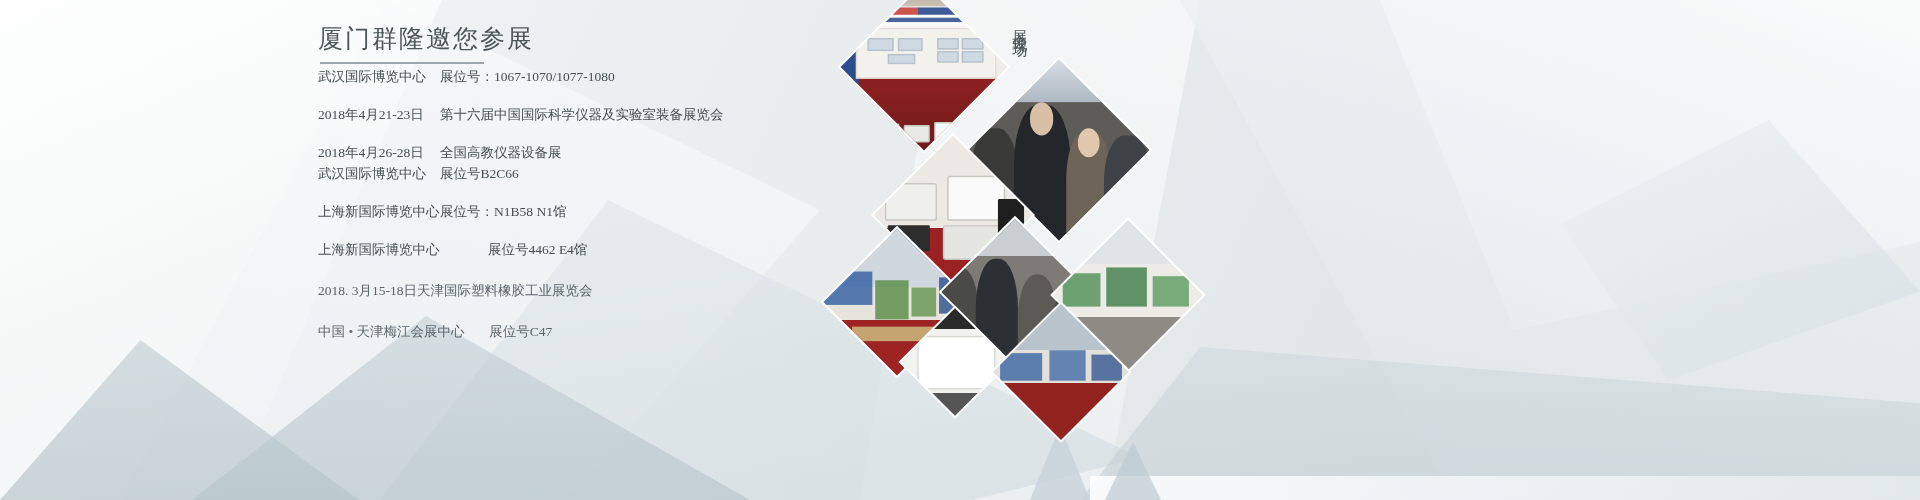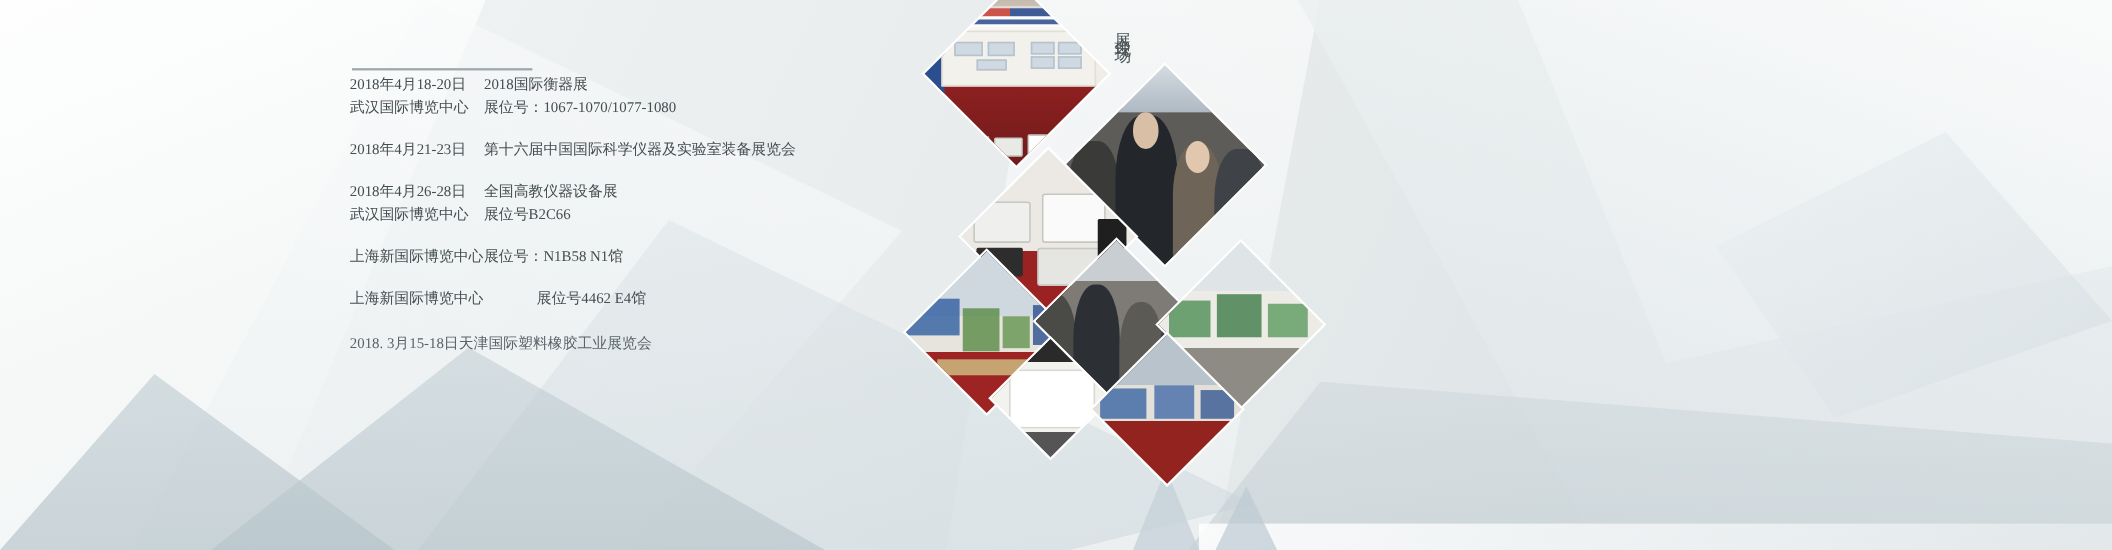--- a/index.html
+++ b/index.html
@@ -145,29 +145,26 @@
   <div class="facet f7"></div>
   <div class="facet f9"></div>
   <div class="facet f5"></div>
   <div class="facet f3"></div>
   <div class="facet f4"></div>
   <div class="facet f8"></div>
   <div class="band"></div>
   <div class="tri tri-a"></div>
   <div class="tri tri-b"></div>
 
+  <div id="headline">厦门群隆邀您参展</div>
   <div id="headline-rule"></div>
 
   <div id="events">
 
     <div class="event">
-      <div class="erow">
-        <span class="ecol-a">2018年4月18-20日</span>
-        <span class="ecol-b">2018国际衡器展</span>
-      </div>
       <div class="erow">
         <span class="ecol-a">武汉国际博览中心</span>
         <span class="ecol-b">展位号：1067-1070/1077-1080</span>
       </div>
     </div>
 
     <div class="event">
       <div class="erow">
         <span class="ecol-a">2018年4月21-23日</span>
         <span class="ecol-b">第十六届中国国际科学仪器及实验室装备展览会</span>
@@ -195,20 +192,25 @@
     <div class="event">
       <div class="erow">
         <span class="ecol-a" style="width:170px">上海新国际博览中心</span>
         <span class="ecol-b">展位号4462 E4馆</span>
       </div>
     </div>
 
     <div class="event wide ev-last">
       <div class="erow">
         <span class="ecol-a">2018. 3月15-18日天津国际塑料橡胶工业展览会</span>
+      </div>
+      <div class="erow">
+        <span class="ecol-a">中国 • 天津梅江会展中心</span>
+        <span class="sp"></span>
+        <span class="ecol-b">展位号C47</span>
       </div>
     </div>
 
   </div>
 
   <div id="collage">
 
     <div class="dia p1">
       <div class="inner ph1">
         <div class="bar">

